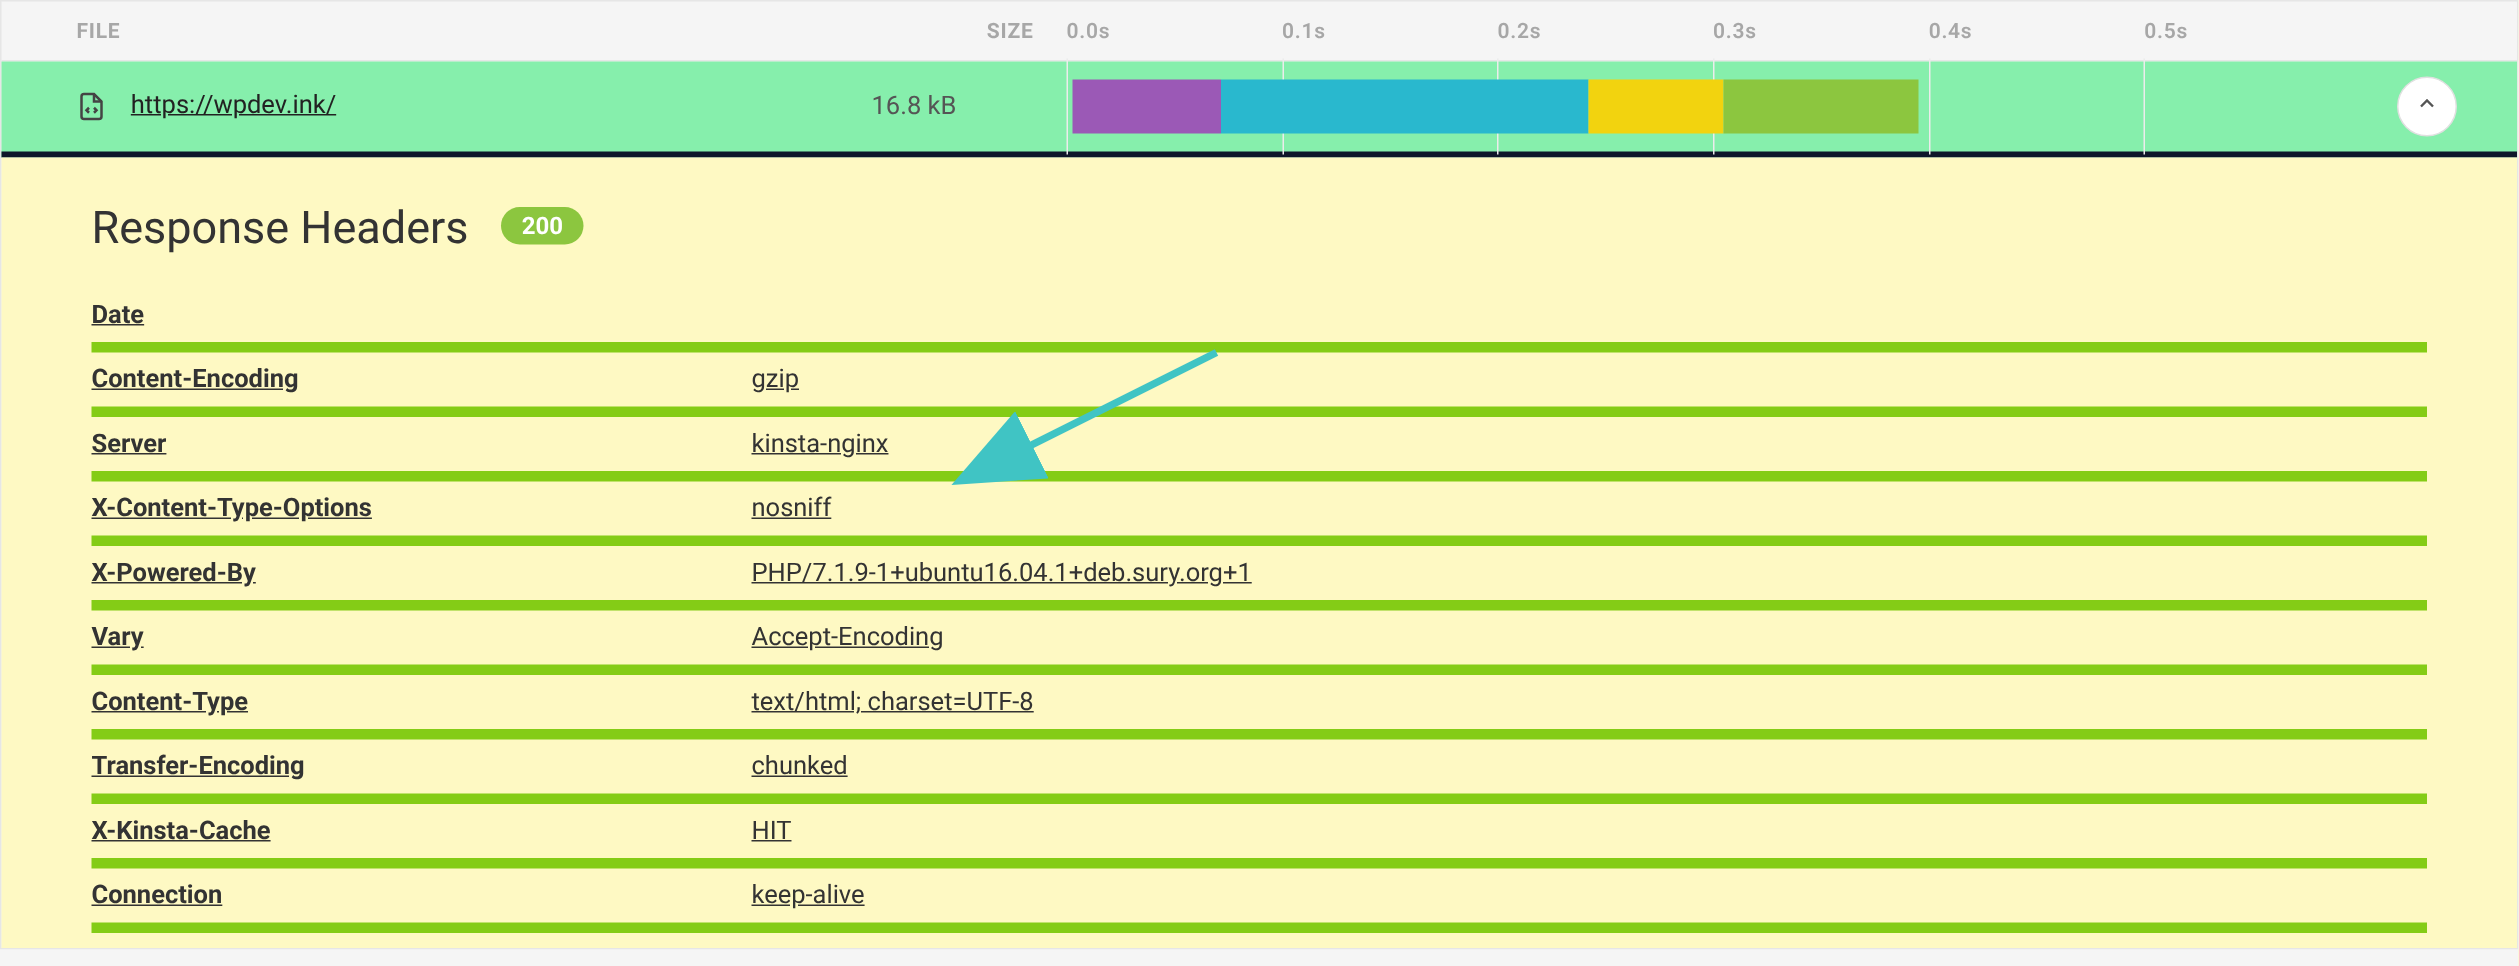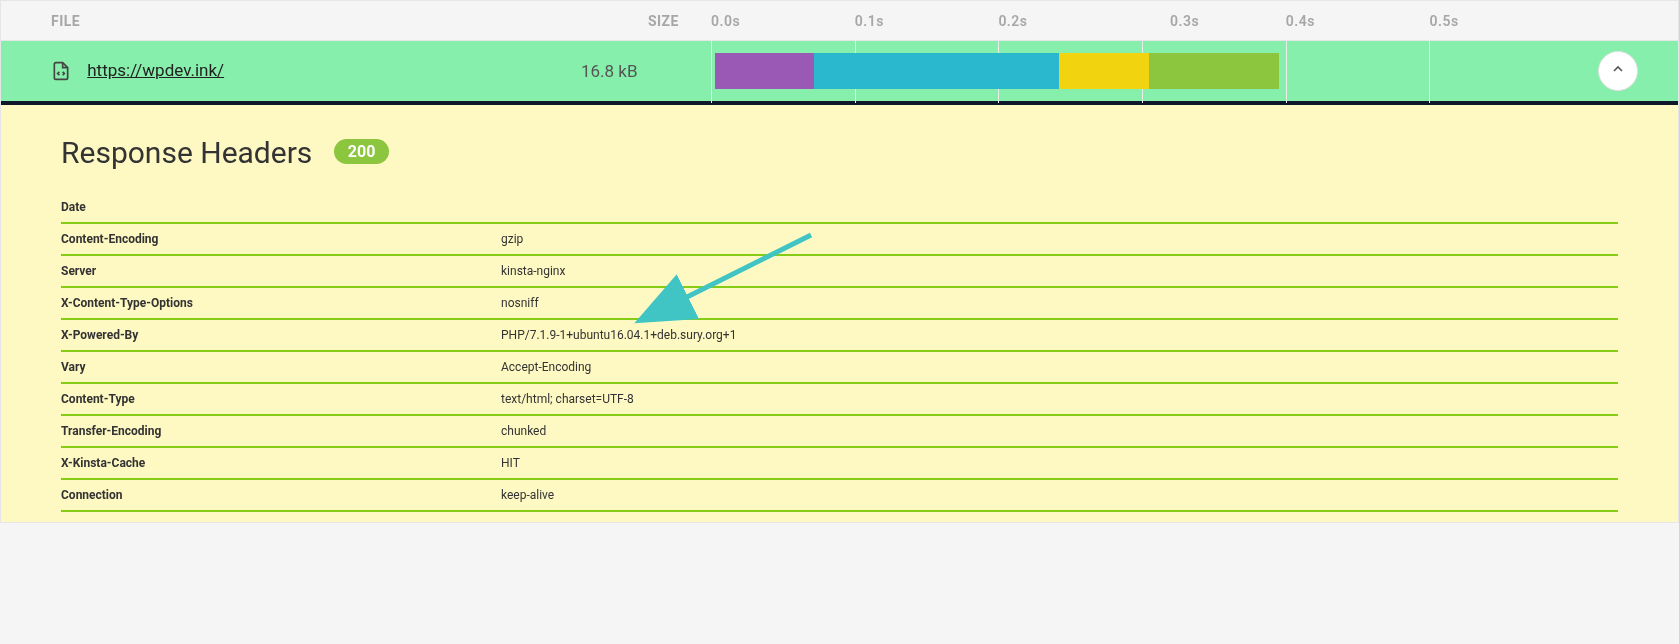--- a/index.html
+++ b/index.html
@@ -14,21 +14,21 @@
     align-items: center;
     height: 40px;
     padding: 0 20px;
     border-bottom: 1px solid #e6e6e6;
     color: #a7a7a7;
     font-size: 14px;
     font-weight: 700;
     letter-spacing: .5px;
   }
   .col-file   { flex: 0 0 560px; padding-left: 30px; }
-  .col-size   { flex: 0 0 130px; text-align: right; padding-right: 32px; }
+  .col-size   { flex: 0 0 130px; text-align: right; padding-right: 22px; }
   .col-timeline { flex: 1 1 auto; position: relative; height: 100%; }
   .col-toggle { flex: 0 0 60px; }
 
   .tick {
     position: absolute;
     top: 0; bottom: 0;
     display: flex; align-items: center;
     color: #a7a7a7;
     font-weight: 600;
     font-size: 14px;
@@ -105,24 +105,25 @@
     padding: 3px 14px;
     font-size: 16px;
     font-weight: 700;
     vertical-align: 6px;
     margin-left: 14px;
   }
 
   .hdr-table { width: 100%; }
   .hdr-row {
     display: flex;
-    border-bottom: 2px solid #84cc16;
+    border-bottom: 7px solid #84cc16;
     padding: 8px 0;
-    font-size: 12px;
+    font-size: 17px;
     color: #333;
+    text-decoration: underline;
   }
   .hdr-row:first-child { border-top: none; }
   .hdr-key { flex: 0 0 440px; font-weight: 700; }
   .hdr-val { flex: 1 1 auto; }
 
   
   .arrow-svg {
     position: absolute;
     left: 0; top: 0;
     pointer-events: none;
@@ -133,21 +134,21 @@
 
 <div class="panel">
 
   <div class="header-row">
     <div class="col-file">FILE</div>
     <div class="col-size">SIZE</div>
     <div class="col-timeline" id="tick-container">
         <div class="tick" style="left: 0%;">0.0s</div>
         <div class="tick" style="left: 16.2%;">0.1s</div>
         <div class="tick" style="left: 32.4%;">0.2s</div>
-        <div class="tick" style="left: 48.6%; margin-left: 28px;">0.3s</div>
+        <div class="tick" style="left: 48.6%;">0.3s</div>
         <div class="tick" style="left: 64.8%;">0.4s</div>
         <div class="tick" style="left: 81%;">0.5s</div>
       </div>
     <div class="col-toggle"></div>
   </div>
 
   <div class="file-row">
     <div class="col-file">
       <span class="file-icon">
         <svg viewBox="0 0 24 24" width="20" height="22" fill="none" stroke="currentColor" stroke-width="2">

